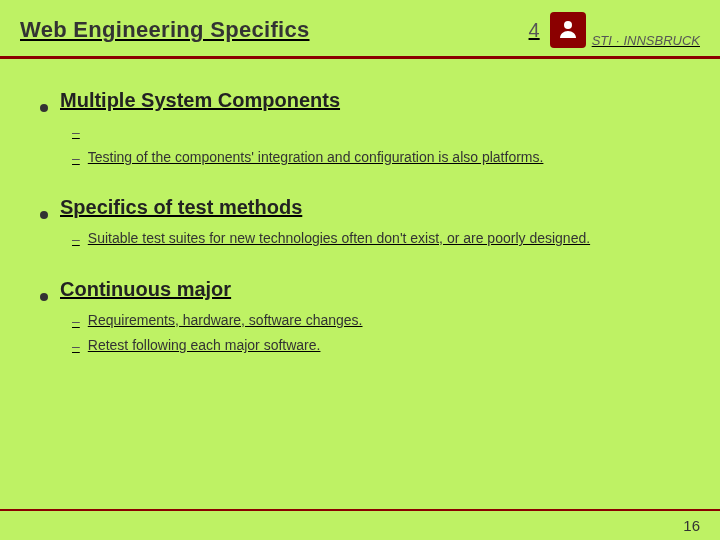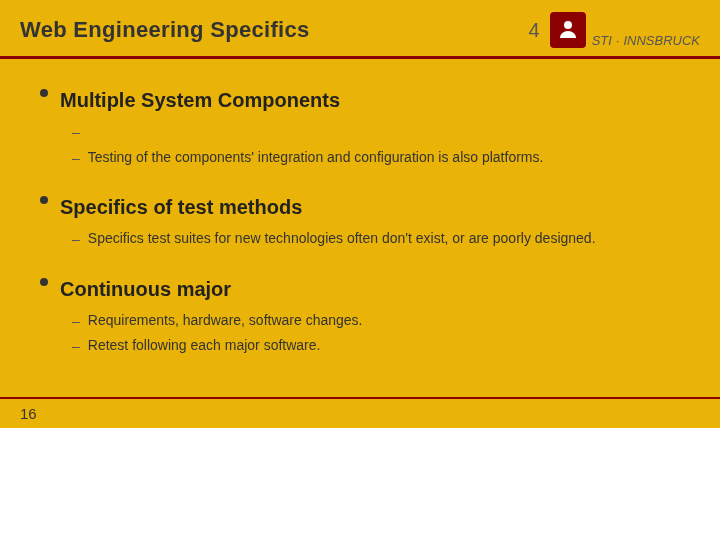--- a/index.html
+++ b/index.html
@@ -12,23 +12,24 @@
       width: 720px;
       height: 540px;
       background: #ffffff;
       font-family: Arial, Helvetica, sans-serif;
       overflow: hidden;
       position: relative;
     }
 
     .slide {
       width: 720px;
-      height: 428px;
-      background: #eab308;
+      height: 540px;
+      background: #bef264;
       position: relative;
+      text-decoration: underline;
     }
 
     
     .header {
       display: flex;
       align-items: center;
       justify-content: space-between;
       padding: 12px 20px 8px 20px;
       border-bottom: 3px solid #8b0000;
     }
@@ -84,21 +85,21 @@
     .content {
       padding: 30px 40px 20px 40px;
     }
 
     .bullet-section {
       margin-bottom: 28px;
     }
 
     .bullet-header {
       display: flex;
-      align-items: flex-start;
+      align-items: flex-end;
       gap: 12px;
       margin-bottom: 10px;
     }
 
     .bullet-dot {
       width: 8px;
       height: 8px;
       background: #333333;
       border-radius: 50%;
       flex-shrink: 0;
@@ -131,20 +132,21 @@
     }
 
     
     .footer {
       position: absolute;
       bottom: 0;
       left: 0;
       right: 0;
       border-top: 2px solid #8b0000;
       display: flex;
+      justify-content: flex-end;
       align-items: center;
       padding: 6px 20px;
     }
 
     .footer-page {
       font-size: 15px;
       color: #333333;
     }
   </style>
 </head>
@@ -187,21 +189,21 @@
     </div>
 
     <div class="bullet-section">
       <div class="bullet-header">
         <div class="bullet-dot"></div>
         <span class="bullet-title">Specifics of test methods</span>
       </div>
       <div class="sub-items">
         <div class="sub-item">
           <span class="sub-dash">–</span>
-          <span>Specifics test suites for new technologies often don't exist, or are poorly designed.</span>
+          <span>Suitable test suites for new technologies often don't exist, or are poorly designed.</span>
         </div>
       </div>
     </div>
 
     <div class="bullet-section">
       <div class="bullet-header">
         <div class="bullet-dot"></div>
         <span class="bullet-title">Continuous major</span>
       </div>
       <div class="sub-items">

